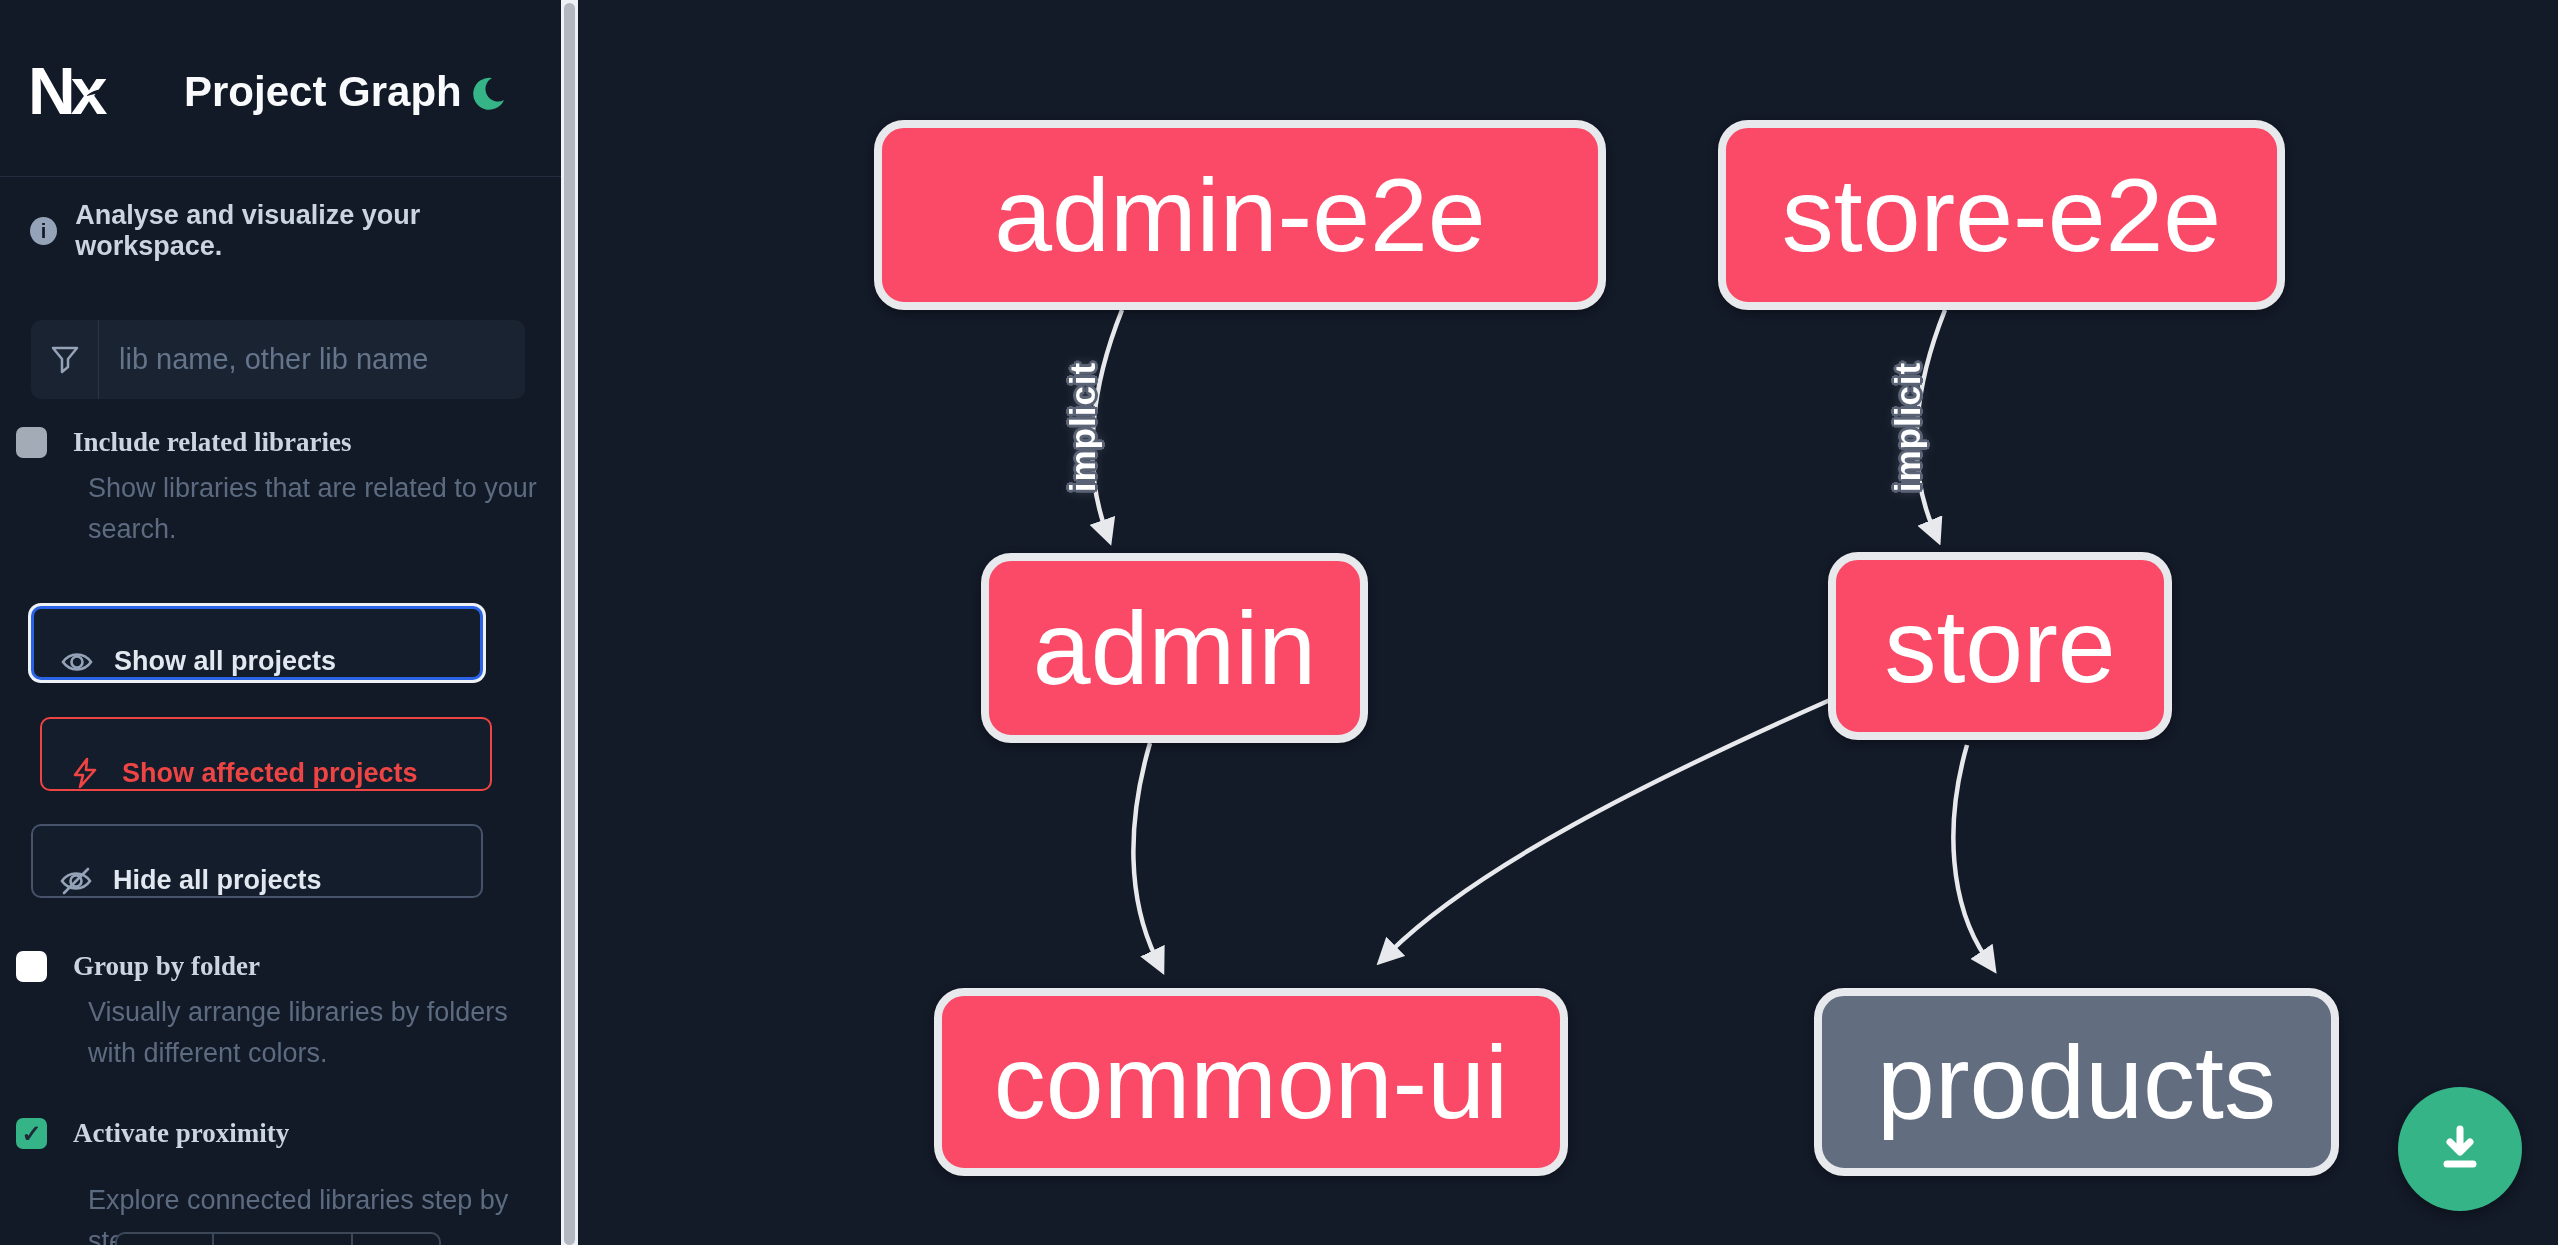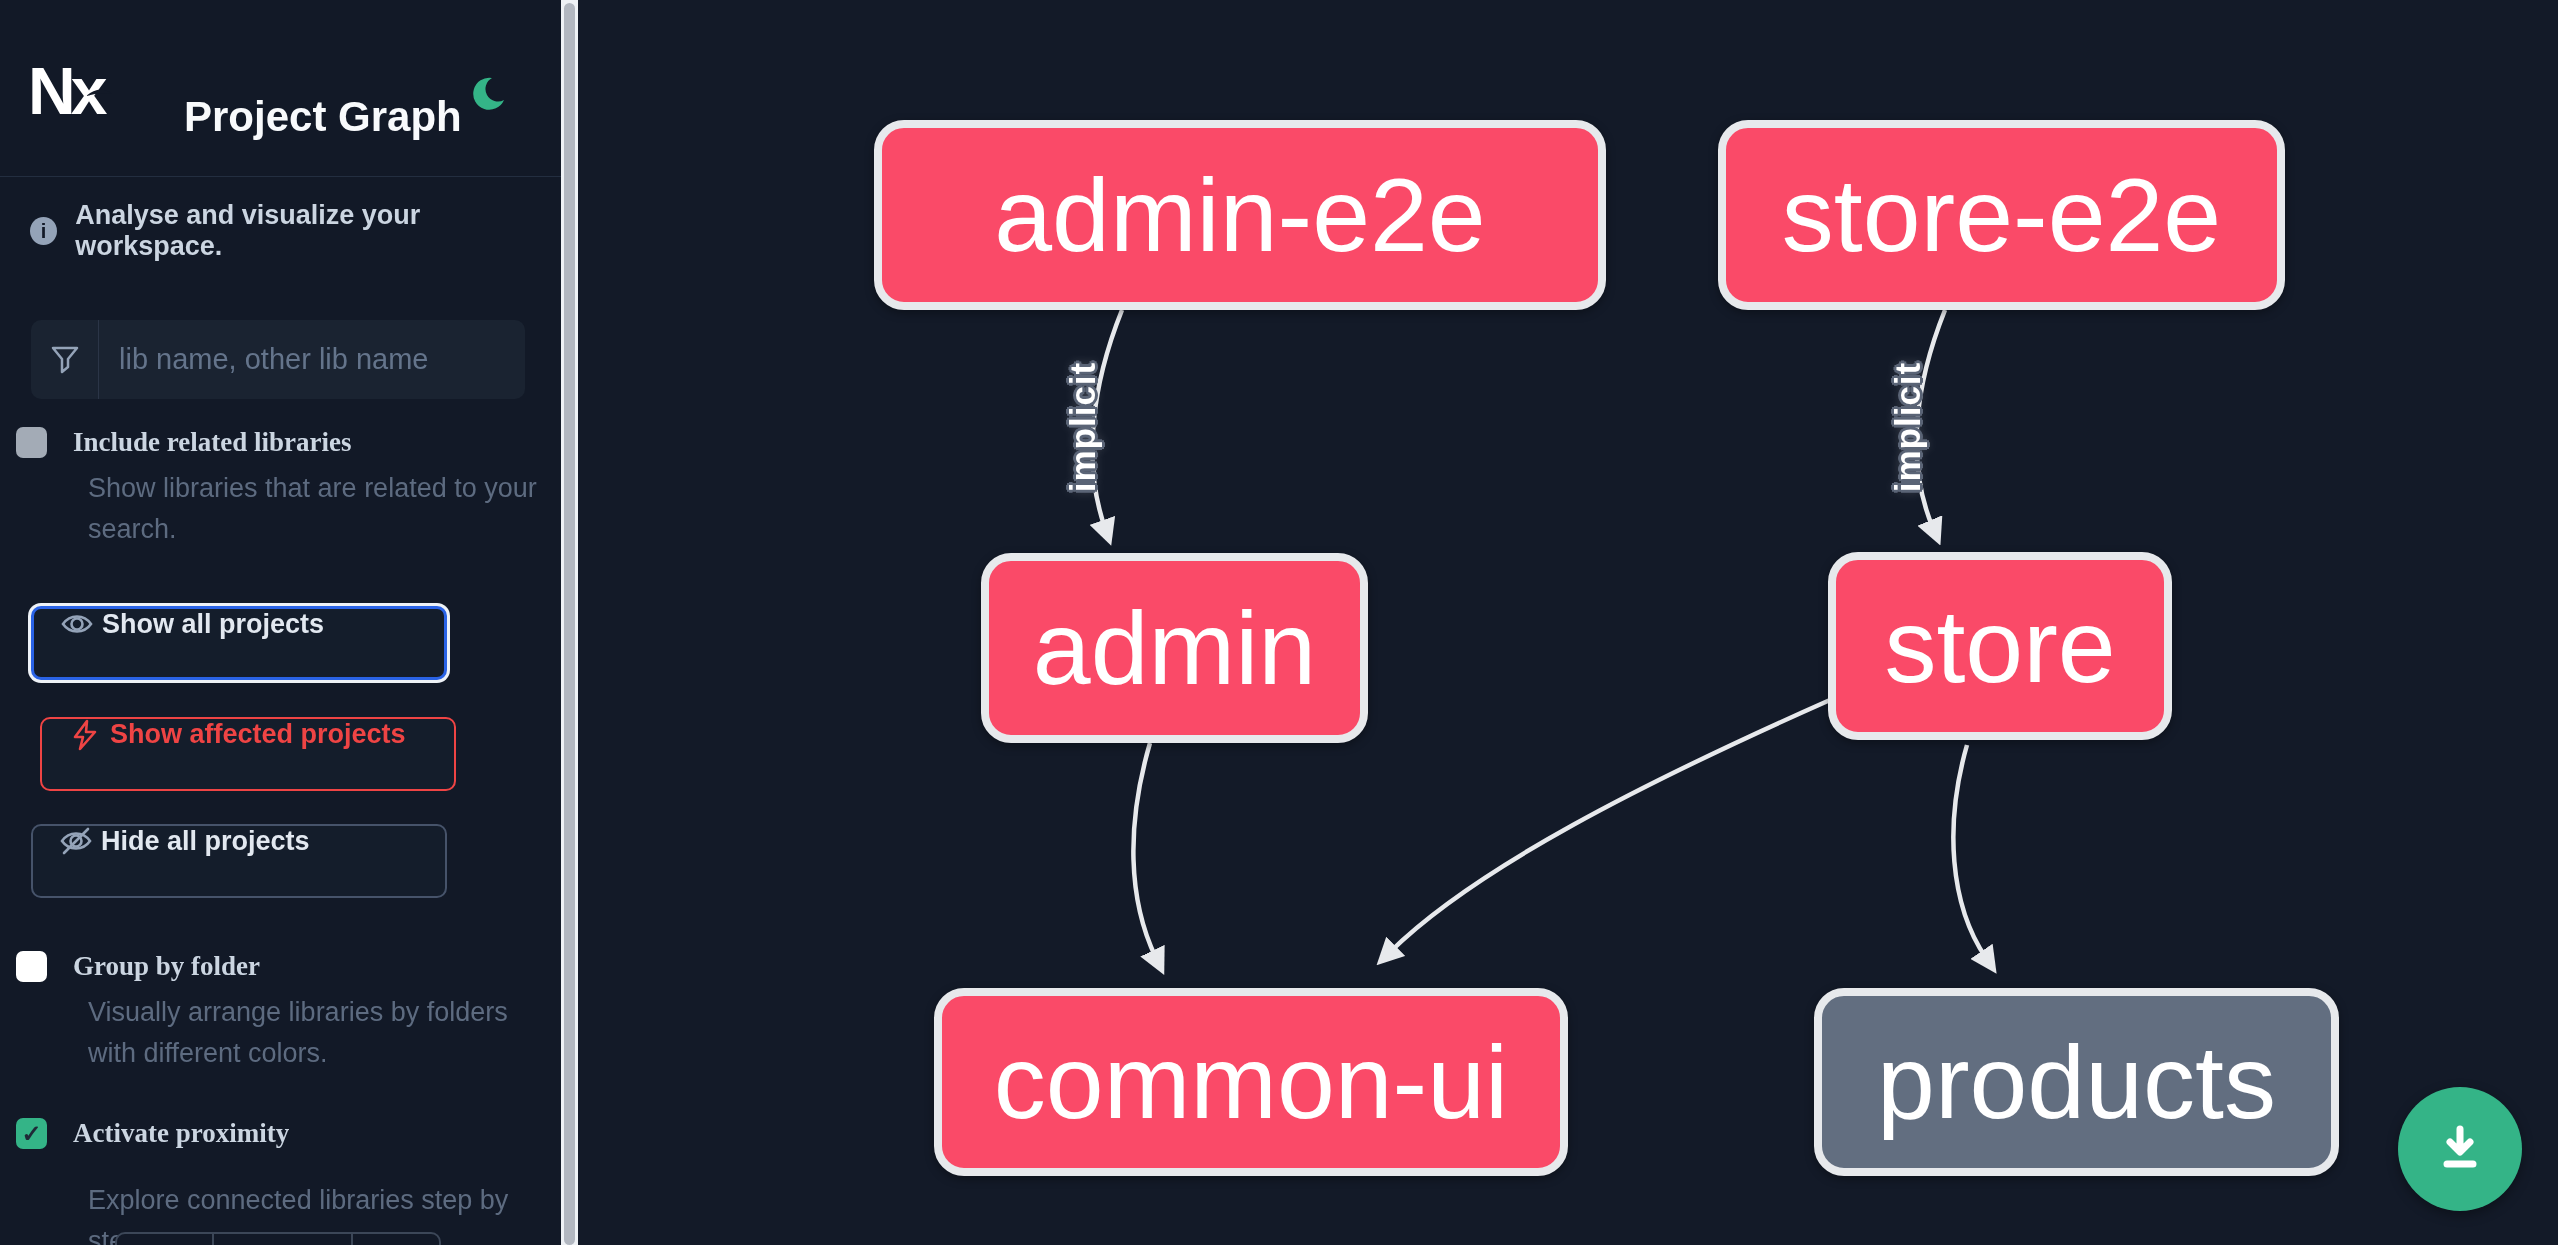--- a/index.html
+++ b/index.html
@@ -16,21 +16,21 @@
   .edge-label{position:absolute;transform:translate(-50%,-50%) rotate(-90deg);
         font-size:35px;font-weight:700;color:#fff;letter-spacing:1px;white-space:nowrap;cursor:pointer;
         text-shadow:3px 0 0 #5a6476,-3px 0 0 #5a6476,0 3px 0 #5a6476,0 -3px 0 #5a6476,
                     2px 2px 0 #5a6476,-2px -2px 0 #5a6476,2px -2px 0 #5a6476,-2px 2px 0 #5a6476,
                     0 0 12px rgba(255,255,255,.35);}
 
   
   .sidebar{position:absolute;left:0;top:0;width:561px;height:1245px;background:#121927;overflow:hidden;}
   .sb-header{position:absolute;left:0;top:0;width:613px;height:176px;border-bottom:1px solid #232e40;}
   .logo{position:absolute;left:28px;top:58px;}
-  .app-title{position:absolute;left:184px;top:68px;font-size:42px;font-weight:700;color:#f8fafc;margin-top:25px;}
+  .app-title{position:absolute;left:184px;top:68px;font-size:42px;font-weight:700;color:#f8fafc;}
   .theme-toggle{position:absolute;left:470px;top:76px;width:36px;height:36px;cursor:pointer;}
   .info-row{position:absolute;left:30px;top:200px;display:flex;align-items:center;gap:18px;}
   .info-icon{width:28px;height:28px;border-radius:50%;background:#94a3b8;color:#121927;
              display:flex;align-items:center;justify-content:center;font-size:20px;font-weight:700;}
   .tagline{font-size:27px;font-weight:600;color:#cbd5e1;}
   .search{position:absolute;left:31px;top:320px;width:494px;height:79px;background:#1a2331;
           border-radius:10px;display:flex;align-items:stretch;overflow:hidden;}
   .search .icon-cell{width:67px;display:flex;align-items:center;justify-content:center;border-right:1px solid #2b3547;}
   .search input{flex:1;background:transparent;border:none;outline:none;color:#cbd5e1;
           font-size:29px;padding:0 20px;font-family:"Liberation Sans",sans-serif;}
@@ -38,22 +38,22 @@
 
   .cb-row{position:absolute;left:16px;display:flex;gap:26px;font-family:Liberation Serif, serif;}
   .checkbox{width:31px;height:31px;border-radius:7px;flex:0 0 31px;cursor:pointer;
             display:flex;align-items:center;justify-content:center;font-size:24px;font-weight:700;color:#1f2937;}
   .checkbox.gray{background:#a3abb6;}
   .checkbox.white{background:#ffffff;}
   .checkbox.green{background:#34b487;}
   .cb-label{font-size:27px;font-weight:700;color:#cbd5e1;line-height:31px;cursor:pointer;}
   .cb-desc{position:absolute;left:88px;width:462px;font-size:27px;color:#5d6b80;line-height:41px;}
 
-  .sb-btn{position:absolute;left:31px;width:416px;height:74px;box-sizing:border-box;background:#141d2b;
-          border-radius:10px;display:flex;align-items:flex-start;gap:8px;padding:0 0 0 26px;cursor:pointer;
+  .sb-btn{position:absolute;left:31px;width:452px;height:74px;box-sizing:border-box;background:#141d2b;
+          border-radius:10px;display:flex;align-items:flex-end;gap:20px;padding:0 0 0 26px;cursor:pointer;
           font-size:27px;font-weight:600;color:#e2e8f0;}
   .sb-btn .bicon{width:34px;display:flex;justify-content:center;}
   .btn-focused{border:3px solid #2a63e6;box-shadow:0 0 0 3px #eef2f7;}
   .btn-affected{border:2px solid #ef4444;color:#ef4444;}
   .btn-plain{border:2px solid #46536a;}
 
   .stepper{position:absolute;left:115px;top:1232px;width:326px;height:26px;box-sizing:border-box;
            border:2px solid #3c4758;border-radius:10px 10px 0 0;display:flex;background:#121927;}
   .stepper .seg{height:100%;}
   .stepper .seg + .seg{border-left:2px solid #3c4758;}

